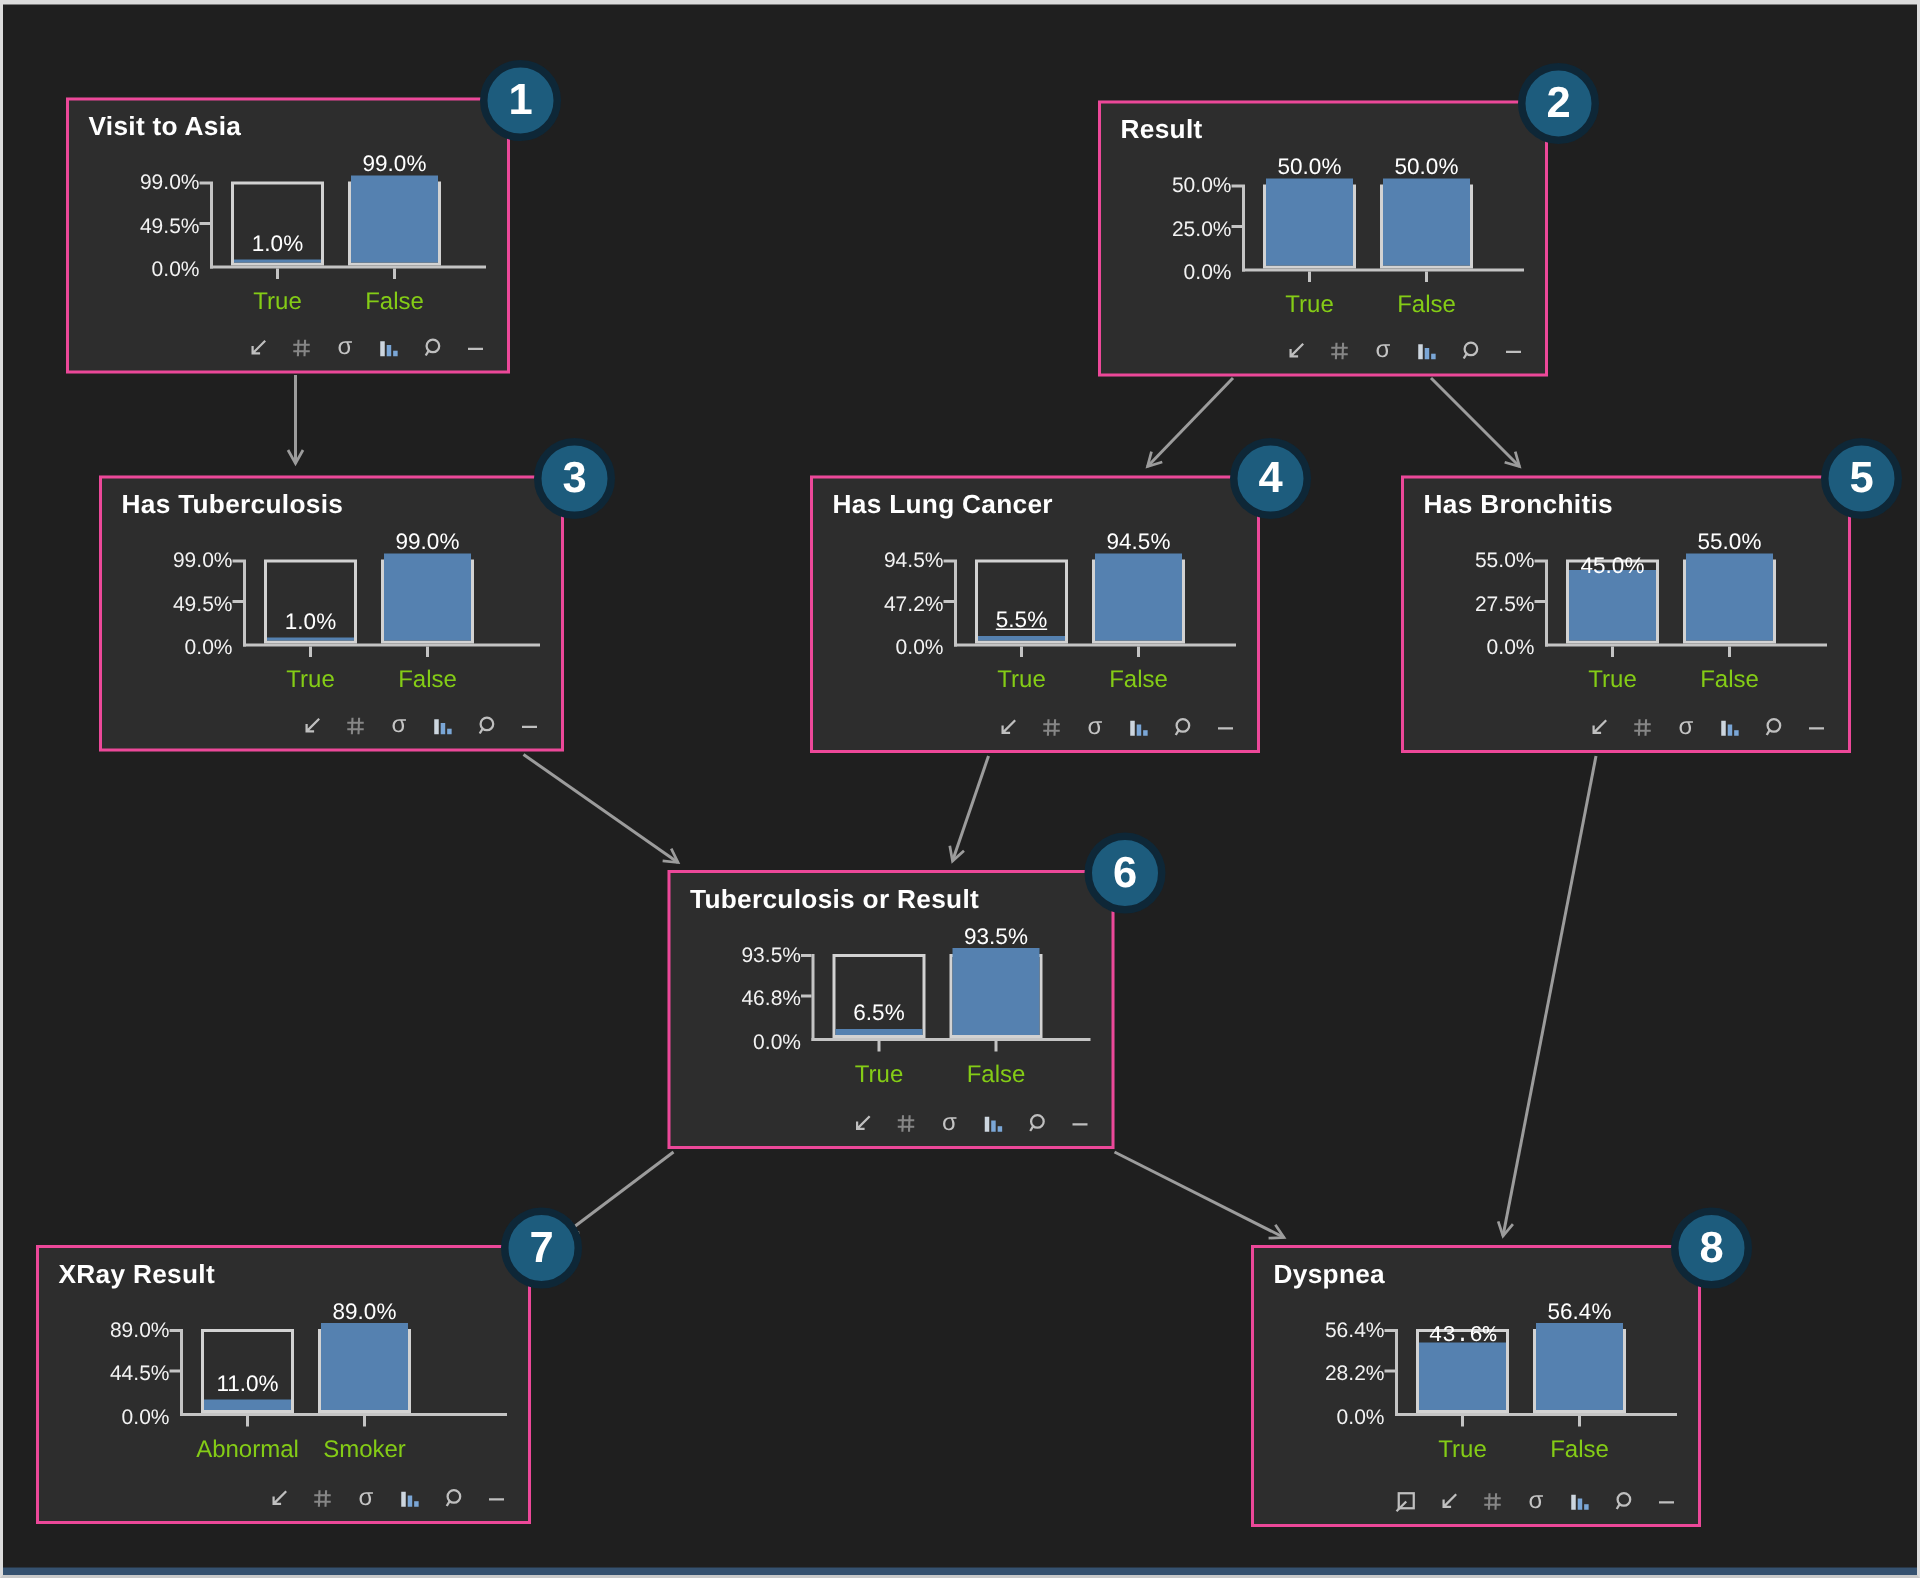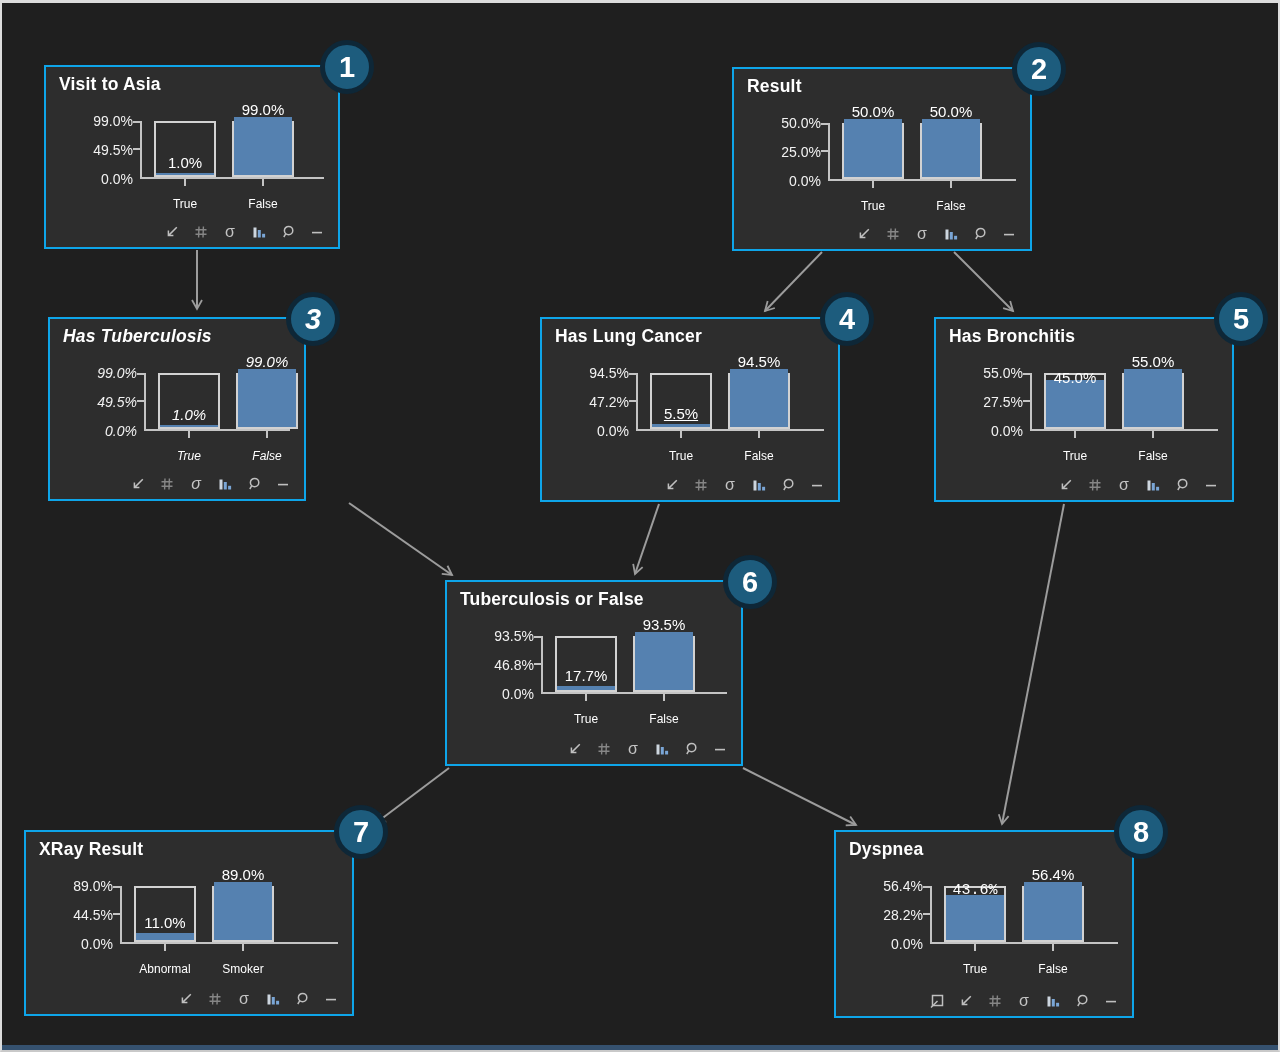--- a/index.html
+++ b/index.html
@@ -9,47 +9,47 @@
     border-top:3px solid #dcdcdc; border-left:2px solid #dcdcdc;
     border-right:2px solid #dcdcdc; border-bottom:2px solid #c9c9c9;
     box-sizing:border-box;
     font-family:"Liberation Sans", sans-serif;
     color:#f2f2f2;
   }
   .bottom-strip{position:absolute;left:0;right:0;bottom:0;height:5px;z-index:5;}
   .edges{position:absolute;left:0;top:0;z-index:1;pointer-events:none;}
 
   .node{
-    position:absolute; background:#2d2d2d; border:2px solid #0ea5e9;
+    position:absolute; background:#2d2d2d; border:2px solid #ec4899;
     box-sizing:border-box; z-index:2;
   }
   .n1{left:42px;  top:62px;  width:296px; height:184px;}
   .n2{left:730px; top:64px;  width:300px; height:184px;}
-  .n3{left:46px;  top:314px; width:258px; height:184px;font-style:italic;}
+  .n3{left:64px;  top:314px; width:310px; height:184px;}
   .n4{left:538px; top:314px; width:300px; height:185px;}
   .n5{left:932px; top:314px; width:300px; height:185px;}
   .n6{left:443px; top:577px; width:298px; height:186px;}
   .n7{left:22px;  top:827px; width:330px; height:186px;}
   .n8{left:832px; top:827px; width:300px; height:188px;}
 
   .node-title{position:absolute;top:7px;left:13px;font-size:17.5px;font-weight:bold;color:#ffffff;letter-spacing:.2px;}
 
   .chart{position:absolute;left:10px;right:14px;top:54px;height:58px;display:flex;justify-content:flex-end;}
   .ylabels{width:84px;position:relative;font-size:14px;color:#f2f2f2;}
   .ylabels .yl{position:absolute;right:7px;white-space:nowrap;line-height:16px;}
   .yl.t0{top:-8px;} .yl.t1{top:calc(50% - 8px);} .yl.t2{bottom:-8px;}
   .plot{position:relative;flex:1;border-left:2px solid #c4c4c4;border-bottom:2px solid #c4c4c4;}
   .ytick{position:absolute;left:-9px;width:7px;height:2px;background:#c4c4c4;}
   .ytick.t0{top:0;} .ytick.t1{top:calc(50% - 1px);}
   .bars{position:absolute;left:12px;top:0;bottom:0;display:flex;gap:16px;}
   .bcol{position:relative;width:62px;height:100%;border:2px solid #d2d2d2;box-sizing:border-box;}
   .fill{position:absolute;left:0;right:0;bottom:0;}
   .blabel{position:absolute;left:50%;transform:translateX(-50%);white-space:nowrap;font-size:15px;line-height:16px;color:#fff;}
   .xtick{position:absolute;left:calc(50% - 1px);bottom:-11px;width:2px;height:7px;background:#c4c4c4;}
-  .cat{position:absolute;left:50%;transform:translateX(-50%);bottom:-36px;font-size:12px;white-space:nowrap;color:#ffffff;}
+  .cat{position:absolute;left:50%;transform:translateX(-50%);bottom:-36px;font-size:16px;white-space:nowrap;color:#84cc16;}
 
   .toolbar{position:absolute;right:13px;bottom:7px;display:flex;gap:13px;align-items:center;color:#bfbfbf;}
   .tool{width:16px;height:16px;display:flex;align-items:center;justify-content:center;cursor:pointer;}
   .tool svg{display:block;}
   .tool.ic-grid{color:#868686;}
   .tool.ic-sigma{font-size:16px;line-height:16px;color:#c4c4c4;}
 
   .badge{
     position:absolute;top:-27px;right:-36px;width:44px;height:44px;border-radius:50%;
     border:5px solid #0e2737;display:flex;align-items:center;justify-content:center;
@@ -372,34 +372,34 @@
           </span>
           <span class="tool ic-minimize">
             <svg width="16" height="16" viewBox="0 0 16 16">
               <path d="M3 8.6 L13 8.6" fill="none" stroke="currentColor" stroke-width="1.6"></path>
             </svg>
           </span>
         </div>
     <div class="badge" style="background: rgb(29, 92, 125); border-color: rgb(14, 39, 55);">5</div>
   </div>
       <div class="node n6">
-    <div class="node-title">Tuberculosis or False</div>
+    <div class="node-title">Tuberculosis or Result</div>
     <div class="chart">
       <div class="ylabels">
         <div class="yl t0">93.5%</div>
         <div class="yl t1">46.8%</div>
         <div class="yl t2">0.0%</div>
       </div>
       <div class="plot">
         <div class="ytick t0"></div>
         <div class="ytick t1"></div>
         <div class="bars">
           <div class="bcol">
             <div class="fill" style="height: 4.03209px; background: rgb(85, 129, 176);"></div>
-            <div class="blabel" style="bottom: 6.03209px;">17.7%</div>
+            <div class="blabel" style="bottom: 6.03209px;">6.5%</div>
             <div class="xtick"></div>
             <div class="cat">True</div>
           </div>
           <div class="bcol">
             <div class="fill" style="height: 58px; background: rgb(85, 129, 176);"></div>
             <div class="blabel" style="bottom: calc(100% + 5px);">93.5%</div>
             <div class="xtick"></div>
             <div class="cat">False</div>
           </div>
         </div>

